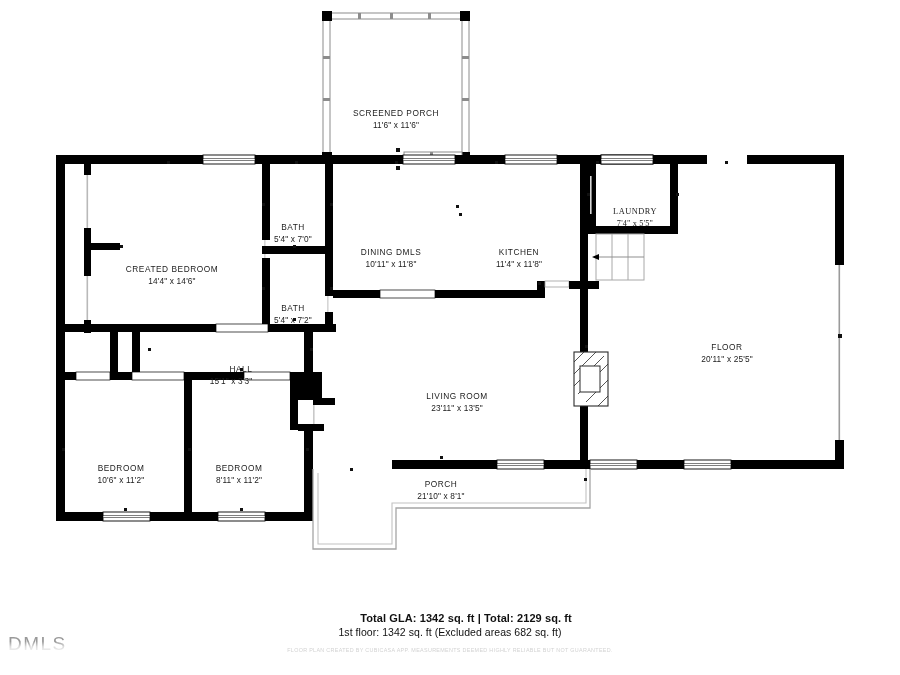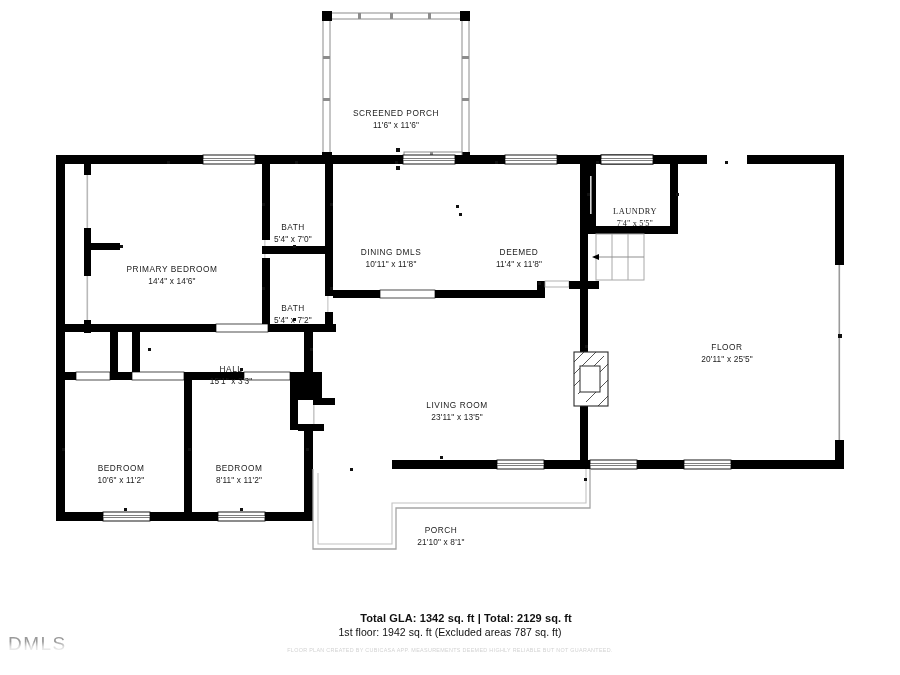--- a/index.html
+++ b/index.html
@@ -314,80 +314,80 @@
       <rect x="538" y="282" width="3" height="3"></rect>
     </g>
   </svg>
 
   <div class="room-label" style="left:396px; top:95px;">
     <span class="rl-name">SCREENED PORCH</span>
     <span class="rl-dims">11'6" x 11'6"</span>
   </div>
 
   <div class="room-label" style="left:172px; top:251px;">
-    <span class="rl-name">PRIMARY BEDROOM</span>
+    <span class="rl-name">CREATED BEDROOM</span>
     <span class="rl-dims">14'4" x 14'6"</span>
   </div>
 
   <div class="room-label" style="left:293px; top:209px;">
     <span class="rl-name">BATH</span>
     <span class="rl-dims">5'4" x 7'0"</span>
   </div>
 
   <div class="room-label" style="left:293px; top:290px;">
     <span class="rl-name">BATH</span>
     <span class="rl-dims">5'4" x 7'2"</span>
   </div>
 
   <div class="room-label" style="left:391px; top:234px;">
     <span class="rl-name">DINING DMLS</span>
     <span class="rl-dims">10'11" x 11'8"</span>
   </div>
 
   <div class="room-label" style="left:519px; top:234px;">
-    <span class="rl-name">DEEMED</span>
+    <span class="rl-name">KITCHEN</span>
     <span class="rl-dims">11'4" x 11'8"</span>
   </div>
 
   <div class="room-label" style="left:635px; top:194px;font-family:Liberation Serif, serif;">
     <span class="rl-name">LAUNDRY</span>
     <span class="rl-dims">7'4" x 5'5"</span>
   </div>
 
   <div class="room-label" style="left:727px; top:329px;">
     <span class="rl-name">FLOOR</span>
     <span class="rl-dims">20'11" x 25'5"</span>
   </div>
 
-  <div class="room-label" style="left:231px; top:351px;">
+  <div class="room-label" style="left:231px; top:351px;text-align:right;">
     <span class="rl-name">HALL</span>
     <span class="rl-dims">15'1" x 3'3"</span>
   </div>
 
-  <div class="room-label" style="left:457px; top:387px;">
+  <div class="room-label" style="left:457px; top:378px;">
     <span class="rl-name">LIVING ROOM</span>
     <span class="rl-dims">23'11" x 13'5"</span>
   </div>
 
   <div class="room-label" style="left:121px; top:450px;">
     <span class="rl-name">BEDROOM</span>
     <span class="rl-dims">10'6" x 11'2"</span>
   </div>
 
   <div class="room-label" style="left:239px; top:450px;">
     <span class="rl-name">BEDROOM</span>
     <span class="rl-dims">8'11" x 11'2"</span>
   </div>
 
-  <div class="room-label" style="left:441px; top:512px;text-align:center;">
+  <div class="room-label" style="left:441px; top:466px;text-align:center;">
     <span class="rl-name">PORCH</span>
     <span class="rl-dims">21'10" x 8'1"</span>
   </div>
 
   <div id="summary-block">
     <div id="summary-total">Total GLA: 1342 sq. ft | Total: 2129 sq. ft</div>
-    <div id="summary-floor">1st floor: 1942 sq. ft (Excluded areas 787 sq. ft)</div>
+    <div id="summary-floor">1st floor: 1342 sq. ft (Excluded areas 682 sq. ft)</div>
     <div id="summary-disclaimer">FLOOR PLAN CREATED BY CUBICASA APP. MEASUREMENTS DEEMED HIGHLY RELIABLE BUT NOT GUARANTEED.</div>
   </div>
 
   <div id="watermark">DMLS</div>
 
 </div>
 
 </body></html>

